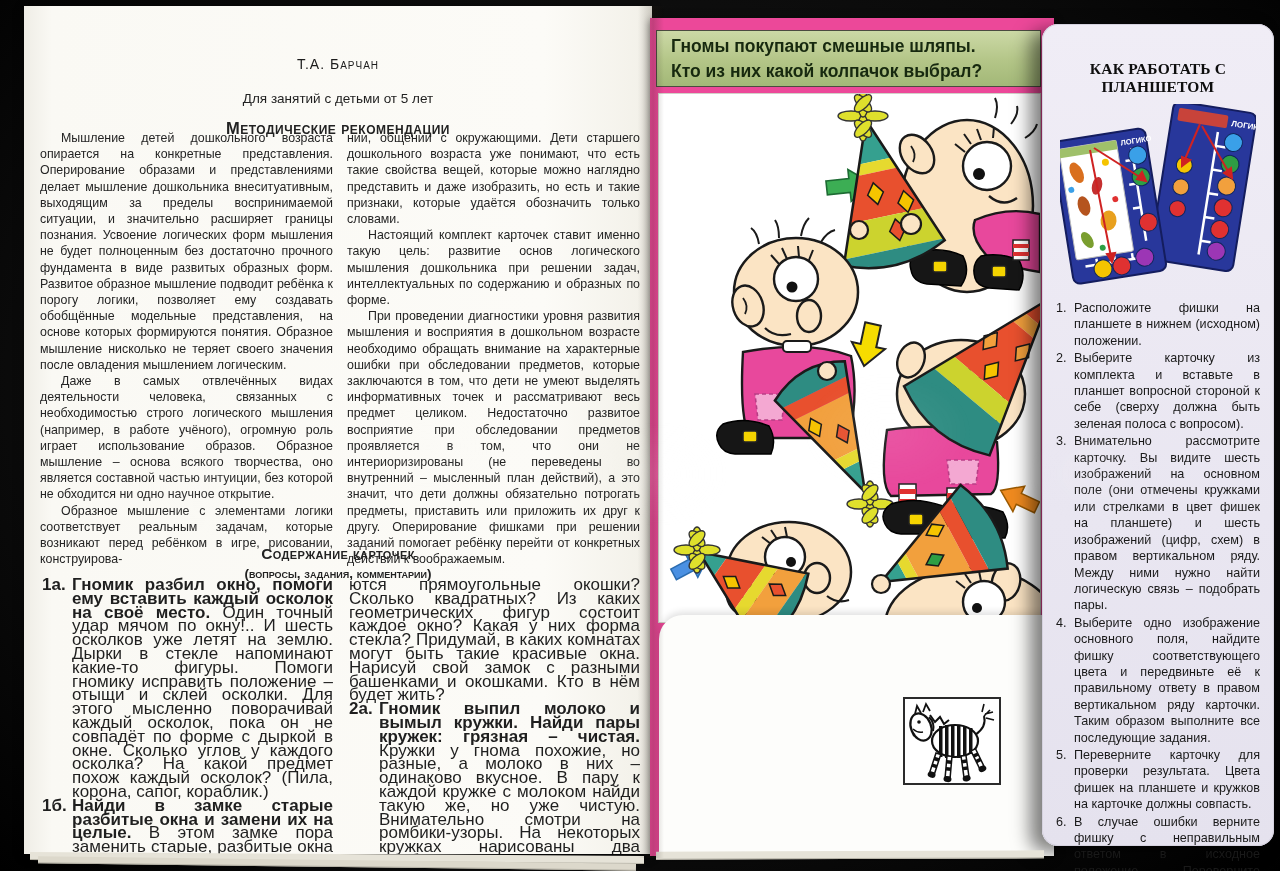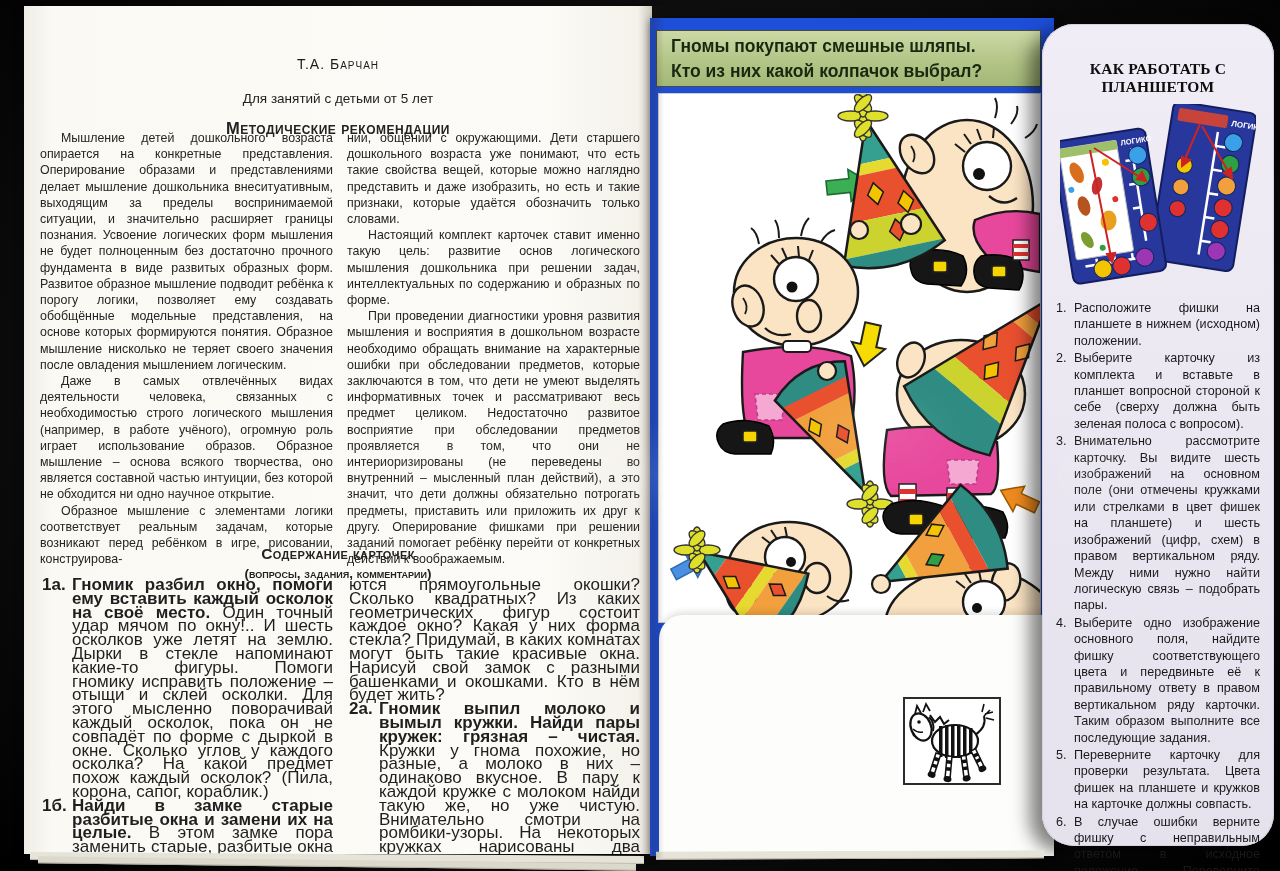--- a/index.html
+++ b/index.html
@@ -36,21 +36,21 @@
   .stack{position:absolute;background:#e6e3d8;border-bottom:1px solid #b5b2a6;}
   .st1{left:30px;top:854px;width:614px;height:7px;transform:rotate(.35deg);}
   .st2{left:38px;top:860px;width:598px;height:6px;background:#dcd8cb;transform:rotate(.7deg);}
   .st3{left:656px;top:851px;width:388px;height:7px;transform:rotate(-.2deg);}
   
   .gutter{position:absolute;left:638px;top:6px;width:26px;height:852px;
     background:linear-gradient(90deg,rgba(0,0,0,0) 0,rgba(40,32,20,.16) 45%,rgba(40,32,20,.22) 58%,rgba(0,0,0,0) 100%);}
   
   .right-page{
     position:absolute;left:650px;top:18px;width:404px;height:838px;
-    background:#1d4ed8;box-shadow:0 2px 8px rgba(0,0,0,.55);
+    background:#ec4899;box-shadow:0 2px 8px rgba(0,0,0,.55);
   }
   .question-bar{
     position:absolute;left:6px;top:12px;width:385px;height:57px;box-sizing:border-box;
     background:linear-gradient(180deg,#ccd9a6 0,#b3c587 55%,#a3b878 100%);
     border:1.6px solid #4b4b40;
     padding:3px 0 0 14px;
     font-size:17.5px;font-weight:bold;color:#17290f;line-height:25px;
   }
   .illus-box{
     position:absolute;left:8px;top:75px;width:383px;height:530px;
@@ -63,21 +63,21 @@
     box-shadow:0 -3px 7px rgba(0,0,0,.12);
   }
   .stamp-box{
     position:absolute;left:244px;top:82px;width:98px;height:88px;box-sizing:border-box;
     border:2px solid #2b2b2b;background:#fff;
   }
   
   .flap{
     position:absolute;left:1042px;top:24px;width:232px;height:822px;
     background:linear-gradient(180deg,#f0edf6 0,#e9e6f1 60%,#e5e2ee 100%);
-    border-radius:32px;
+    border-radius:16px;
     box-shadow:-12px 6px 18px rgba(0,0,0,.5), inset 0 0 0 1px #d5d2df;
   }
   .flap-title1{position:absolute;top:36px;left:0;width:100%;text-align:center;
     font-family:"Liberation Serif", serif;font-weight:bold;font-size:15.5px;color:#0e0e0e;letter-spacing:.2px;}
   .flap-title2{position:absolute;top:54px;left:0;width:100%;text-align:center;
     font-family:"Liberation Serif", serif;font-weight:bold;font-size:21px;color:#0e0e0e;}
   .flap-tablets{position:absolute;left:18px;top:80px;}
   .flap-steps{position:absolute;left:14px;top:276px;width:204px;font-size:12.6px;line-height:16.4px;
     text-align:justify;color:#1a1a1a;}
   .step{position:relative;padding-left:18px;margin-bottom:1px;}

